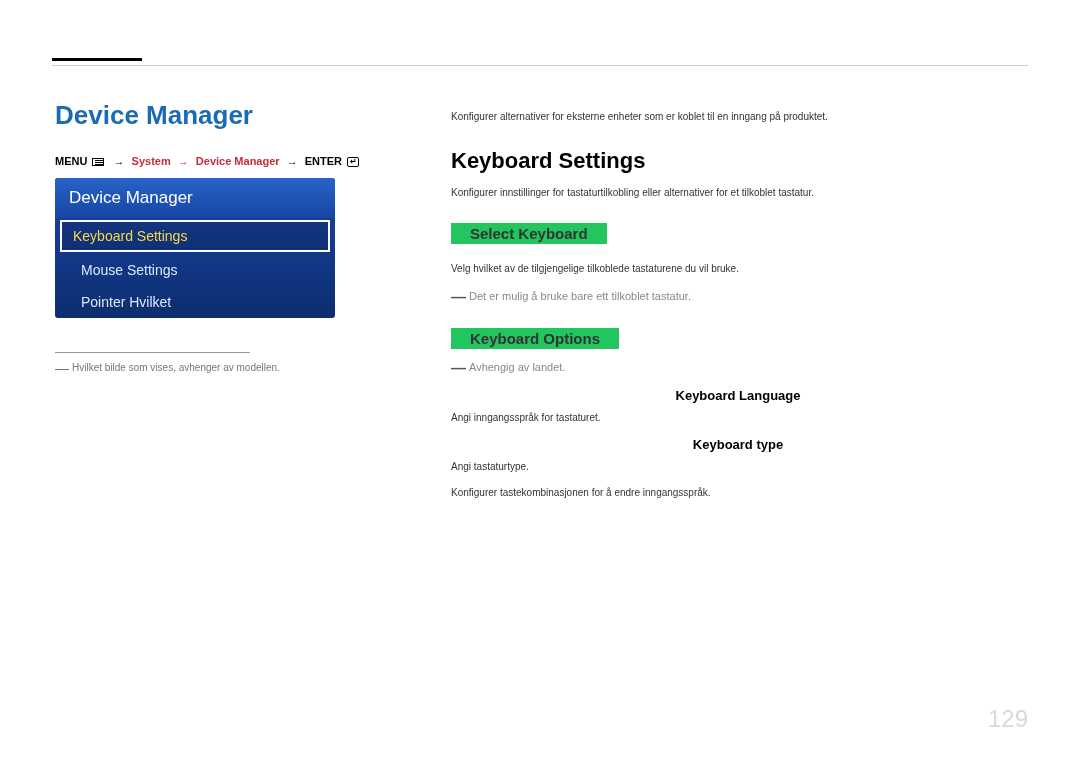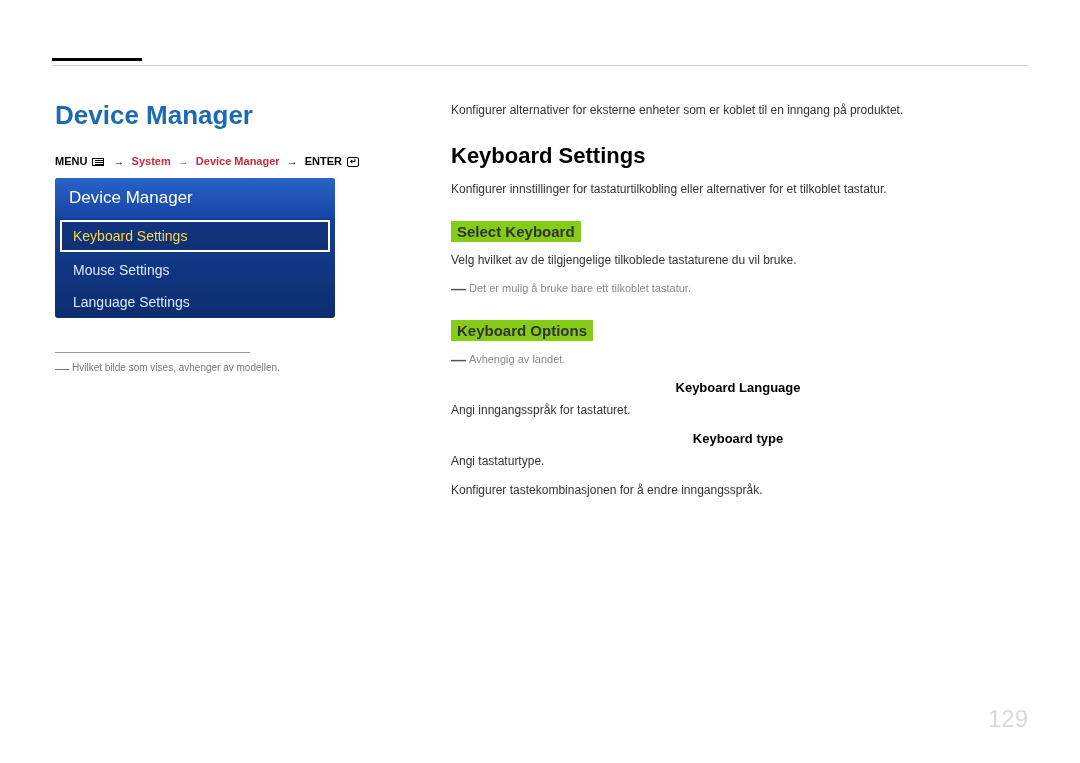--- a/index.html
+++ b/index.html
@@ -101,21 +101,21 @@
     }
     .panel-header {
       background: linear-gradient(180deg, #2963c9 0%, #1645a3 100%);
       color: #fff;
       font-size: 17px;
       padding: 10px 14px;
     }
     .panel-item {
       color: #dbe6ff;
       font-size: 14px;
-      padding: 8px 18px;
+      padding: 8px 26px;
     }
     .panel-item.selected {
       margin: 2px 5px;
       border: 2px solid #fff;
       color: #f8d648;
       background: rgba(0,0,0,0.15);
       padding: 6px 11px;
     }
     .panel-note-rule {
       position: absolute;
@@ -137,39 +137,40 @@
       vertical-align: -2px;
       margin-right: 3px;
     }
     .content {
       position: absolute;
       top: 102px;
       left: 451px;
       right: 55px;
     }
     .content p {
-      font-size: 12px;
+      font-size: 10px;
       color: #333;
       margin-bottom: 12px;
       line-height: 1.4;
+      margin-top: 8px;
     }
     .content h1 {
       font-size: 22px;
       color: #000;
       font-weight: bold;
       margin-top: 24px;
       margin-bottom: 12px;
     }
     .content h2 {
       display: inline-block;
       font-size: 15px;
       font-weight: bold;
       color: #333;
-      background: #84cc16;
-      padding: 2px 6px;
+      background: #22c55e;
+      padding: 2px 19px;
       margin-top: 11px;
       margin-bottom: 10px;
     }
     .content h3 {
       font-size: 13px;
       font-weight: bold;
       color: #000;
       margin-top: 12px;
       margin-bottom: 7px;
       text-align: center;
@@ -211,21 +212,21 @@
   <span class="red">Device Manager</span>
   <span class="arrow">→</span>
   <span>ENTER</span>
   <span class="enter-icon"></span>
 </div>
 
 <div class="device-panel">
   <div class="panel-header">Device Manager</div>
   <div class="panel-item selected">Keyboard Settings</div>
   <div class="panel-item">Mouse Settings</div>
-  <div class="panel-item">Language Settings</div>
+  <div class="panel-item">Pointer Hvilket</div>
 </div>
 
 <div class="panel-note-rule"></div>
 <div class="panel-note">
   <span class="dash">―</span><span>Hvilket bilde som vises, avhenger av modellen.</span>
 </div>
 
 <div class="content">
   <p>Konfigurer alternativer for eksterne enheter som er koblet til en inngang på produktet.</p>
   <h1>Keyboard Settings</h1>

